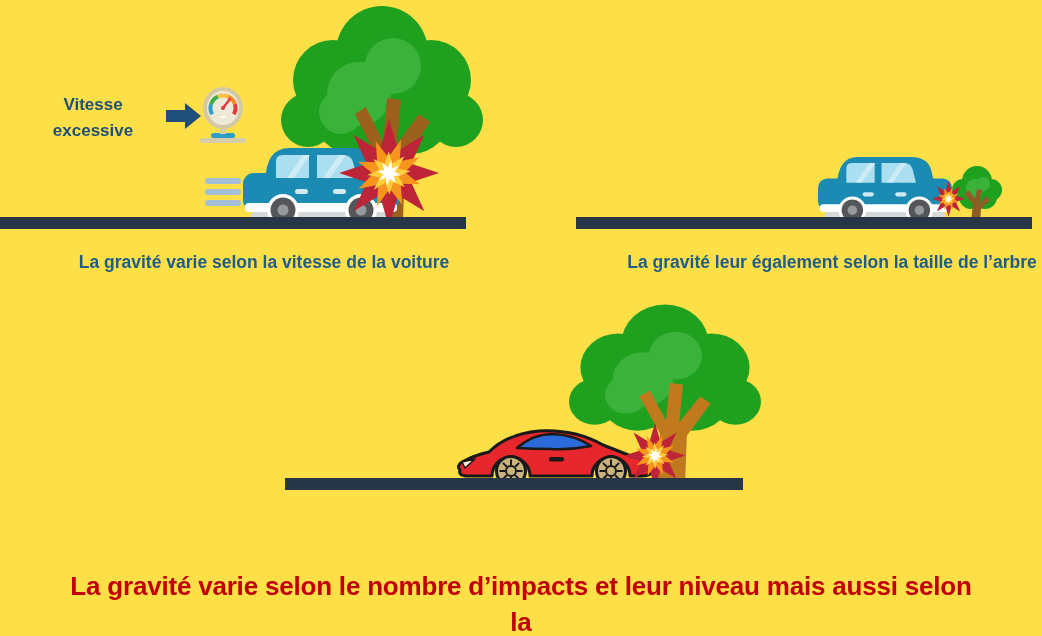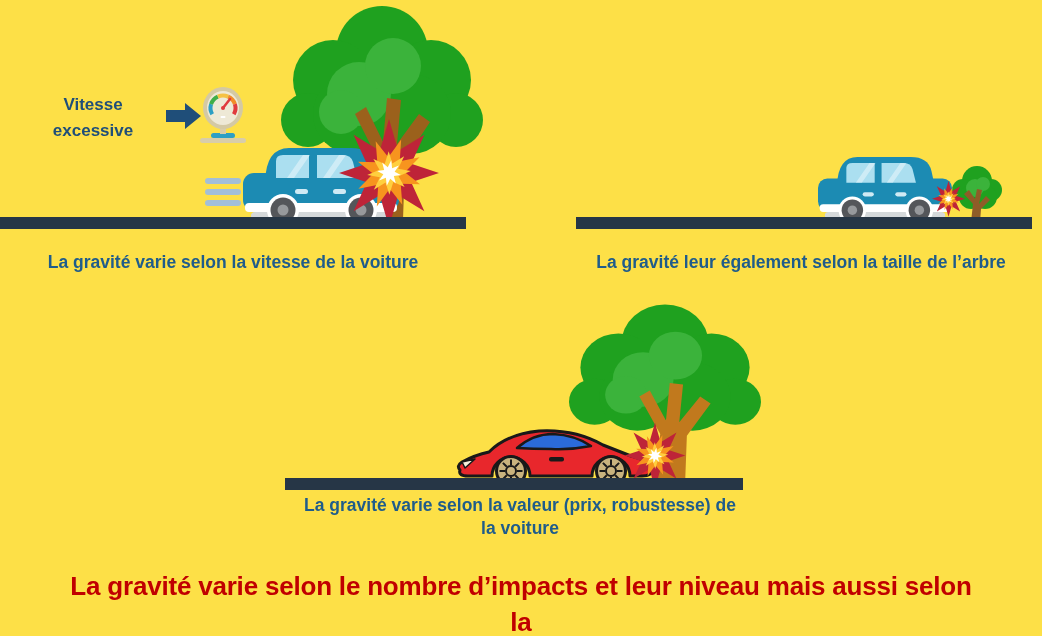--- a/index.html
+++ b/index.html
@@ -7,21 +7,21 @@
     position:relative;width:1042px;height:636px;background:#fde047;
     overflow:hidden;font-family:"Liberation Sans",sans-serif;
   }
   .abs{position:absolute;}
   .annotation{
     color:var(--annotation-blue,#1F4E79);font-weight:bold;font-size:17px;
     line-height:1.55;text-align:center;white-space:pre-line;
   }
   .caption{
     color:var(--caption-blue,#1F5C8B);font-weight:bold;font-size:17.5px;
-    text-align:center;line-height:1.3;
+    text-align:center;line-height:1.3;padding-left:31px;
   }
   .caption.nowrap{white-space:nowrap;}
   .caption.pre{white-space:pre-line;}
   .conclusion{
     color:var(--conclusion-red,#C00000);font-weight:bold;font-size:26px;
     text-align:center;line-height:1.38;white-space:pre-line;letter-spacing:-0.2px;
   }
   .road{background:var(--road,#263646);height:12px;}
   
   .f-green{fill:var(--tree-green,#1FA11F);}
@@ -197,19 +197,17 @@
 
   <svg class="abs" style="left:624px;top:421px;" width="62" height="68" viewBox="0 0 100 112">
     <polygon class="f-burst-r" points="50,3 59.2,34.8 85.4,18.8 72.2,47.8 100,57 72.2,66.2 85.4,95.2 59.2,79.2 50,111 40.8,79.2 14.6,95.2 27.8,66.2 0,57 27.8,47.8 14.6,18.8 40.8,34.8"></polygon>
     <polygon class="f-burst-o" transform="translate(50 57) scale(0.66) rotate(20) translate(-50 -57)" points="50,3 59.2,34.8 85.4,18.8 72.2,47.8 100,57 72.2,66.2 85.4,95.2 59.2,79.2 50,111 40.8,79.2 14.6,95.2 27.8,66.2 0,57 27.8,47.8 14.6,18.8 40.8,34.8"></polygon>
     <polygon class="f-burst-y" transform="translate(50 57) scale(0.42) rotate(42) translate(-50 -57)" points="50,3 59.2,34.8 85.4,18.8 72.2,47.8 100,57 72.2,66.2 85.4,95.2 59.2,79.2 50,111 40.8,79.2 14.6,95.2 27.8,66.2 0,57 27.8,47.8 14.6,18.8 40.8,34.8"></polygon>
     <polygon class="f-white" transform="translate(50 57) scale(0.24) rotate(10) translate(-50 -57)" points="50,3 59.2,34.8 85.4,18.8 72.2,47.8 100,57 72.2,66.2 85.4,95.2 59.2,79.2 50,111 40.8,79.2 14.6,95.2 27.8,66.2 0,57 27.8,47.8 14.6,18.8 40.8,34.8"></polygon>
   </svg>
 
   <div class="abs road" style="left:285px;top:478px;width:458px;"></div>
 
-  <div class="abs caption pre" style="left:258px;top:494px;width:524px;">La gravité varie selon la valeur (prix, robustesse) de
-la voiture</div>
 
   <div class="abs conclusion" style="left:61px;top:569px;width:920px;">La gravité varie selon le nombre d’impacts et leur niveau mais aussi selon la
 valeur de l’objet étudié</div>
 
 </div>
 
 </body></html>

